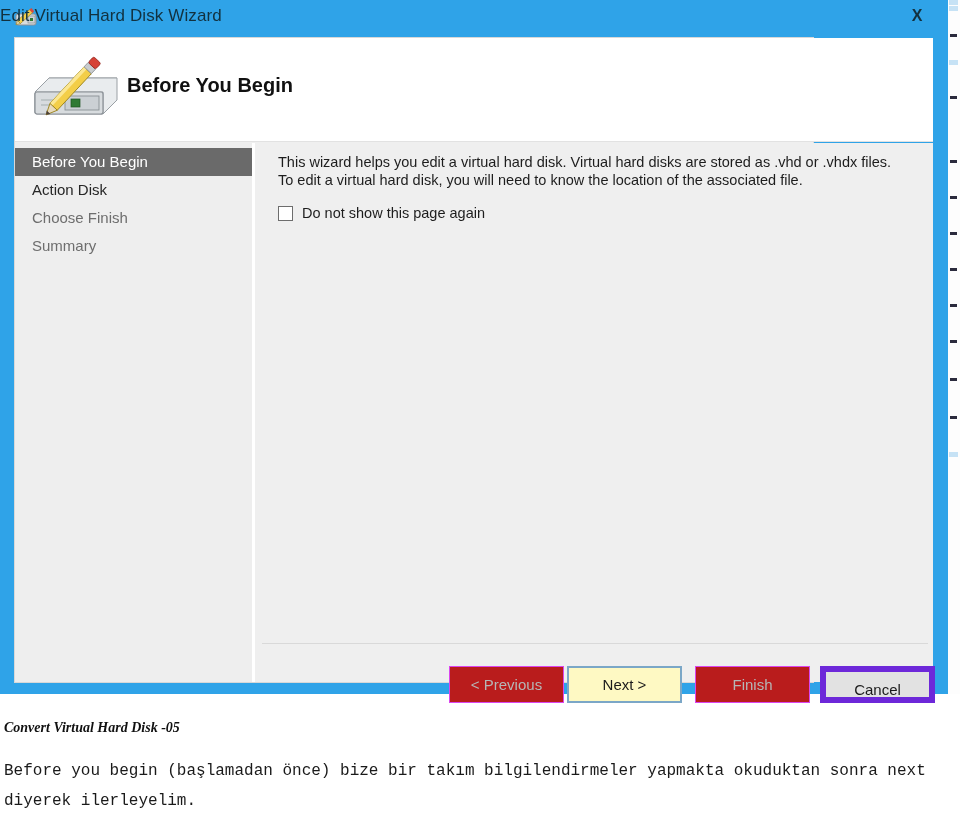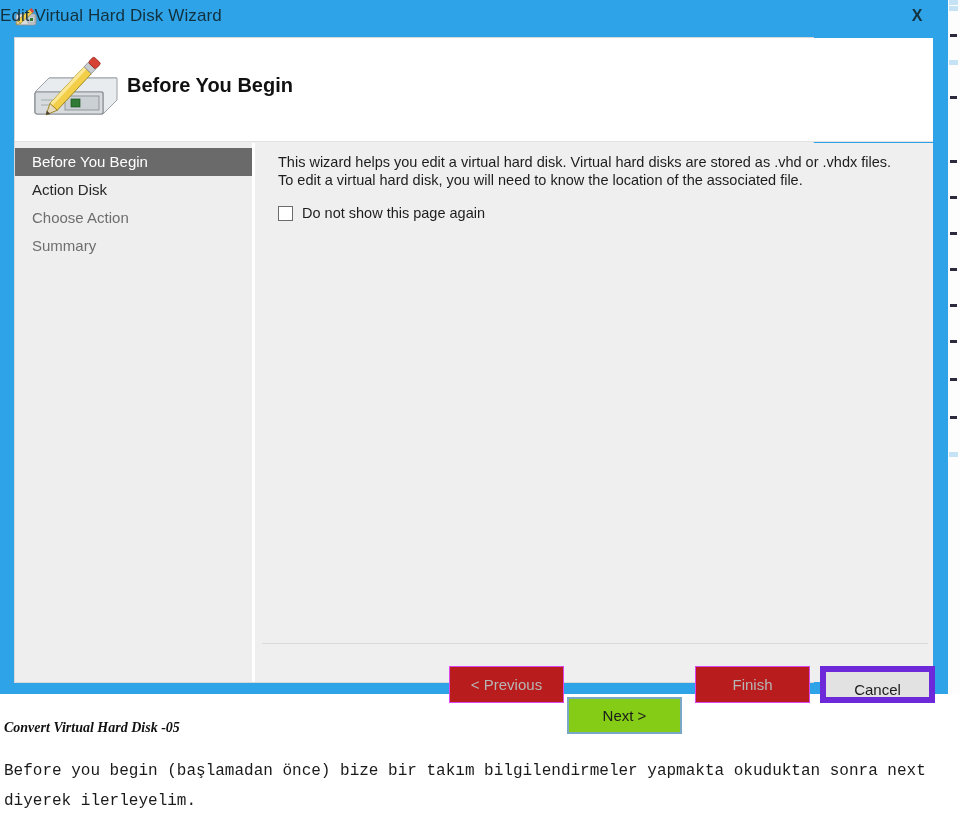--- a/index.html
+++ b/index.html
@@ -222,25 +222,24 @@
     line-height: 35px;
     cursor: pointer;
     padding: 0;
   }
   .wiz-btn.enabled {
     background: #e2e2e2;
     border: 6px solid #6d28d9;
     color: #1b1b1b;
   }
   .wiz-btn.default {
-    background: #84cc16;
+    background: #fef9c3;
     border: 2px solid #7ba7c7;
     color: #1b1b1b;
     line-height: 33px;
-    margin-top: 31px;
   }
   #btn-previous { left: 191px; width: 115px; }
   #btn-next     { left: 309px; width: 115px; }
   #btn-finish   { left: 437px; width: 115px; }
   #btn-cancel   { left: 562px; width: 115px; }
 
   
   #caption-area {
     position: absolute;
     left: 0;
@@ -336,21 +335,21 @@
             <rect x="72" y="22" width="8" height="10" rx="2" fill="#d64236" stroke="#96281f" stroke-width="0.8"></rect>
           </g>
         </svg>
       </div>
       <div id="banner-title">Before You Begin</div>
     </div>
 
     <div id="nav-panel">
       <div class="nav-item first selected">Before You Begin</div>
       <div class="nav-item visited">Action Disk</div>
-      <div class="nav-item">Choose Action</div>
+      <div class="nav-item">Choose Finish</div>
       <div class="nav-item">Summary</div>
     </div>
 
     <div id="content-panel">
       <div id="checkbox-row">
         <div id="checkbox-box"></div>
         <div id="checkbox-label">Do not show this page again</div>
       </div>
 
       <div id="intro-text">This wizard helps you edit a virtual hard disk. Virtual hard disks are stored as .vhd or .vhdx files. To edit a virtual hard disk, you will need to know the location of the associated file.</div>

